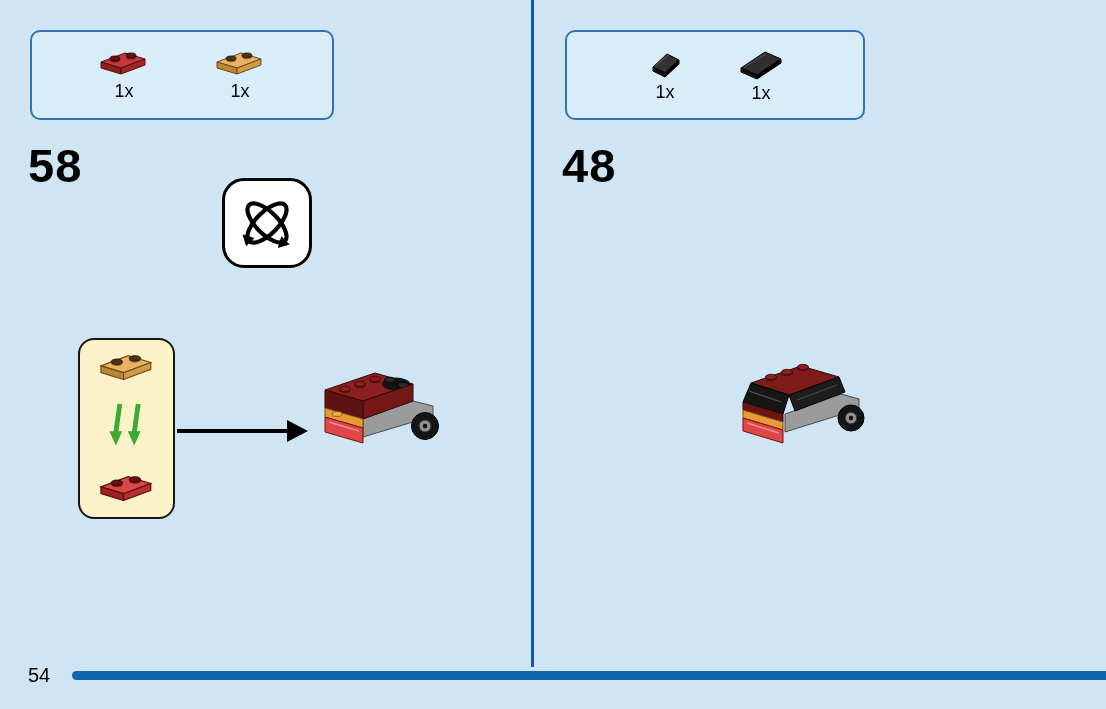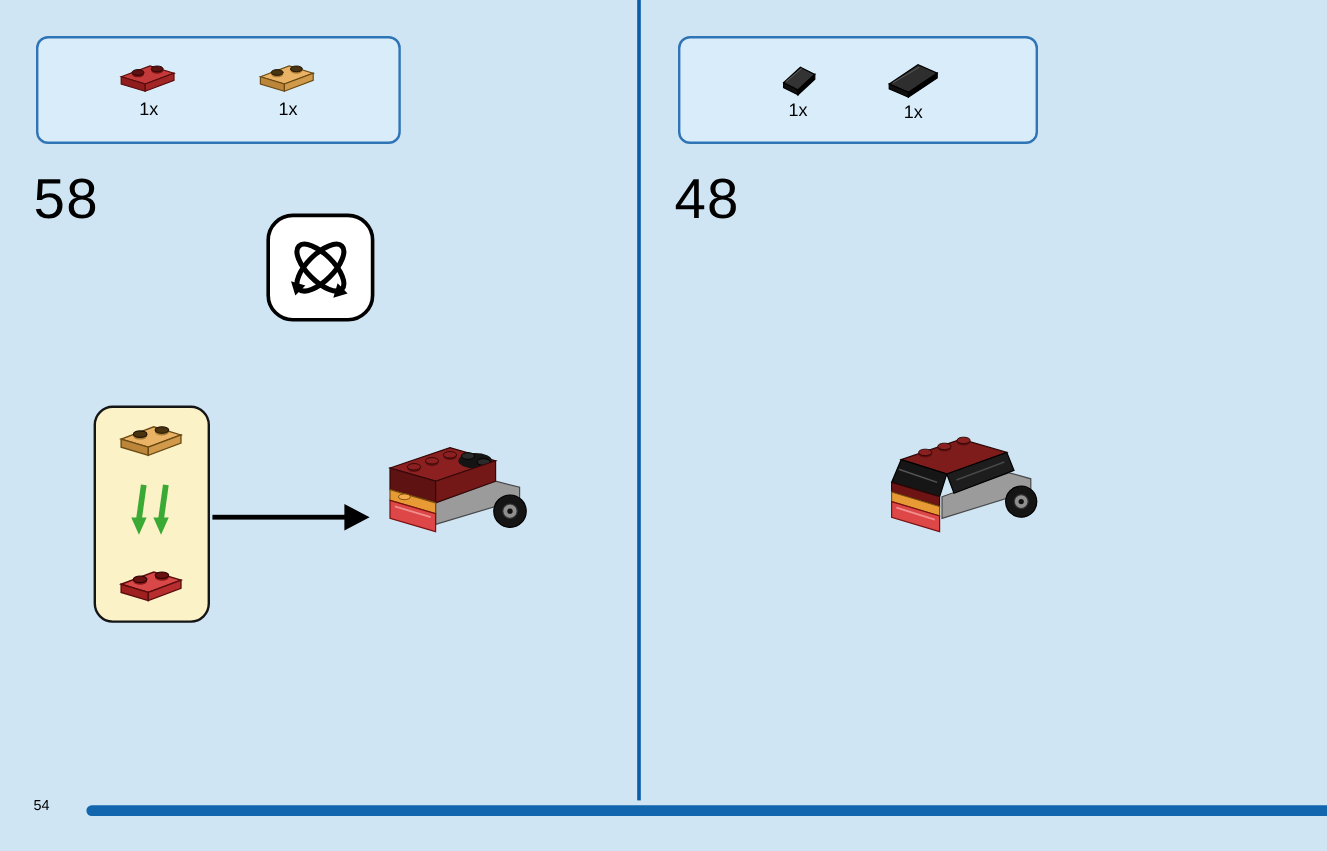--- a/index.html
+++ b/index.html
@@ -13,32 +13,32 @@
   }
   .divider {
     position:absolute; left:531px; top:0; width:3px; height:667px;
     background:#0b5ca8;
   }
   .bottom-bar {
     position:absolute; left:72px; top:671px; width:1034px; height:9px;
     background:#1166ad; border-radius:5px 0 0 5px;
   }
   .page-number {
-    position:absolute; left:28px; top:664px; font-size:12px;
+    position:absolute; left:28px; top:664px; font-size:20px;
   }
   .parts-box {
     position:absolute; border:2px solid #2f74b5; background:#d9ecfa;
     border-radius:10px; display:flex; align-items:center; justify-content:center;
   }
   .parts-box.left  { left:30px;  top:30px; width:304px; height:90px; gap:58px; }
   .parts-box.right { left:565px; top:30px; width:300px; height:90px; gap:48px; }
   .part { display:flex; flex-direction:column; align-items:center; }
-  .part-label { font-size:15px; margin-top:3px; }
+  .part-label { font-size:18px; margin-top:3px; }
   .step-number {
-    position:absolute; font-size:47px; font-weight:400; letter-spacing:1px;
+    position:absolute; font-size:47px; font-weight:700; letter-spacing:1px;
   }
   .step-number.left  { left:28px;  top:138px; }
   .step-number.right { left:562px; top:138px; }
   .rotate-box {
     position:absolute; left:222px; top:178px; width:90px; height:90px;
     background:#fff; border:3.5px solid #000; border-radius:22px;
     display:flex; align-items:center; justify-content:center;
   }
   .callout {
     position:absolute; left:78px; top:338px; width:97px; height:181px;

